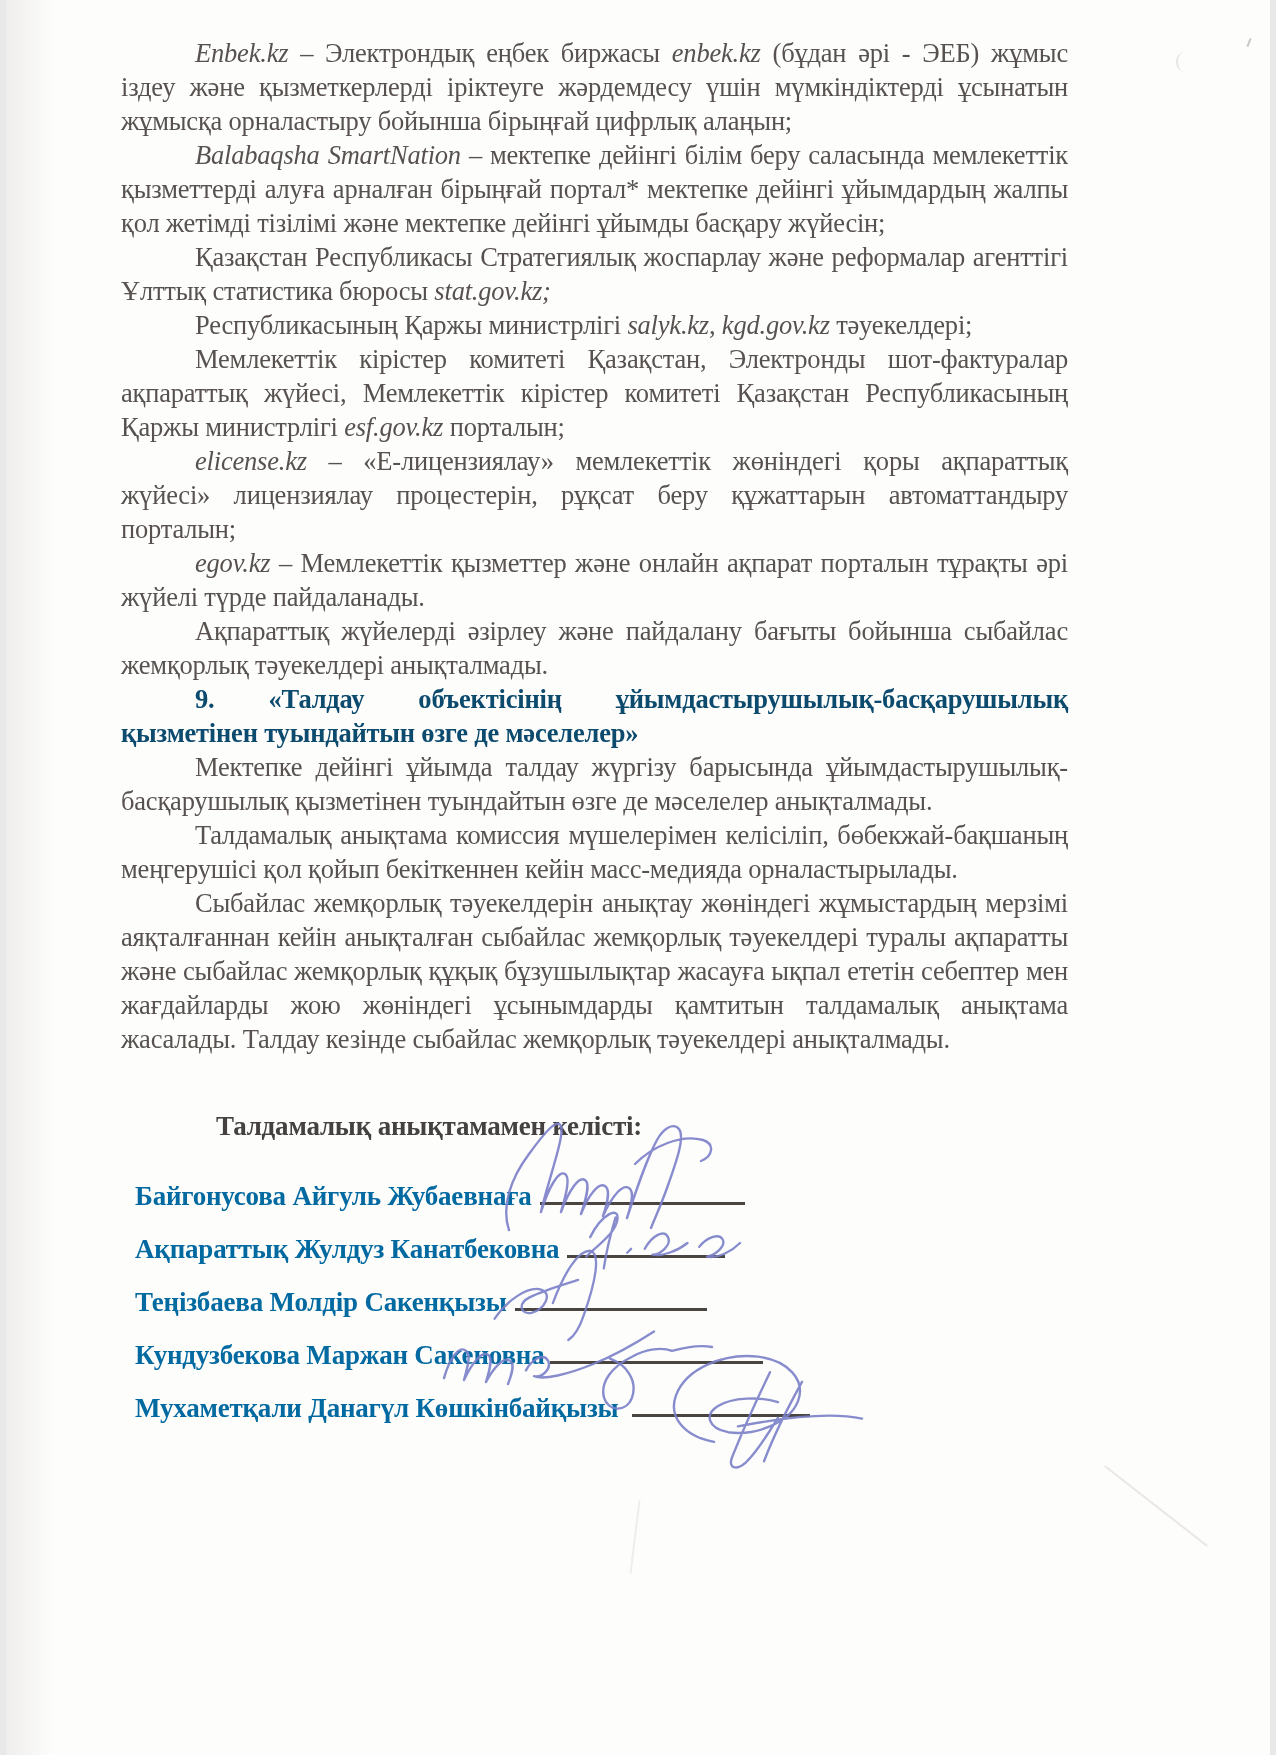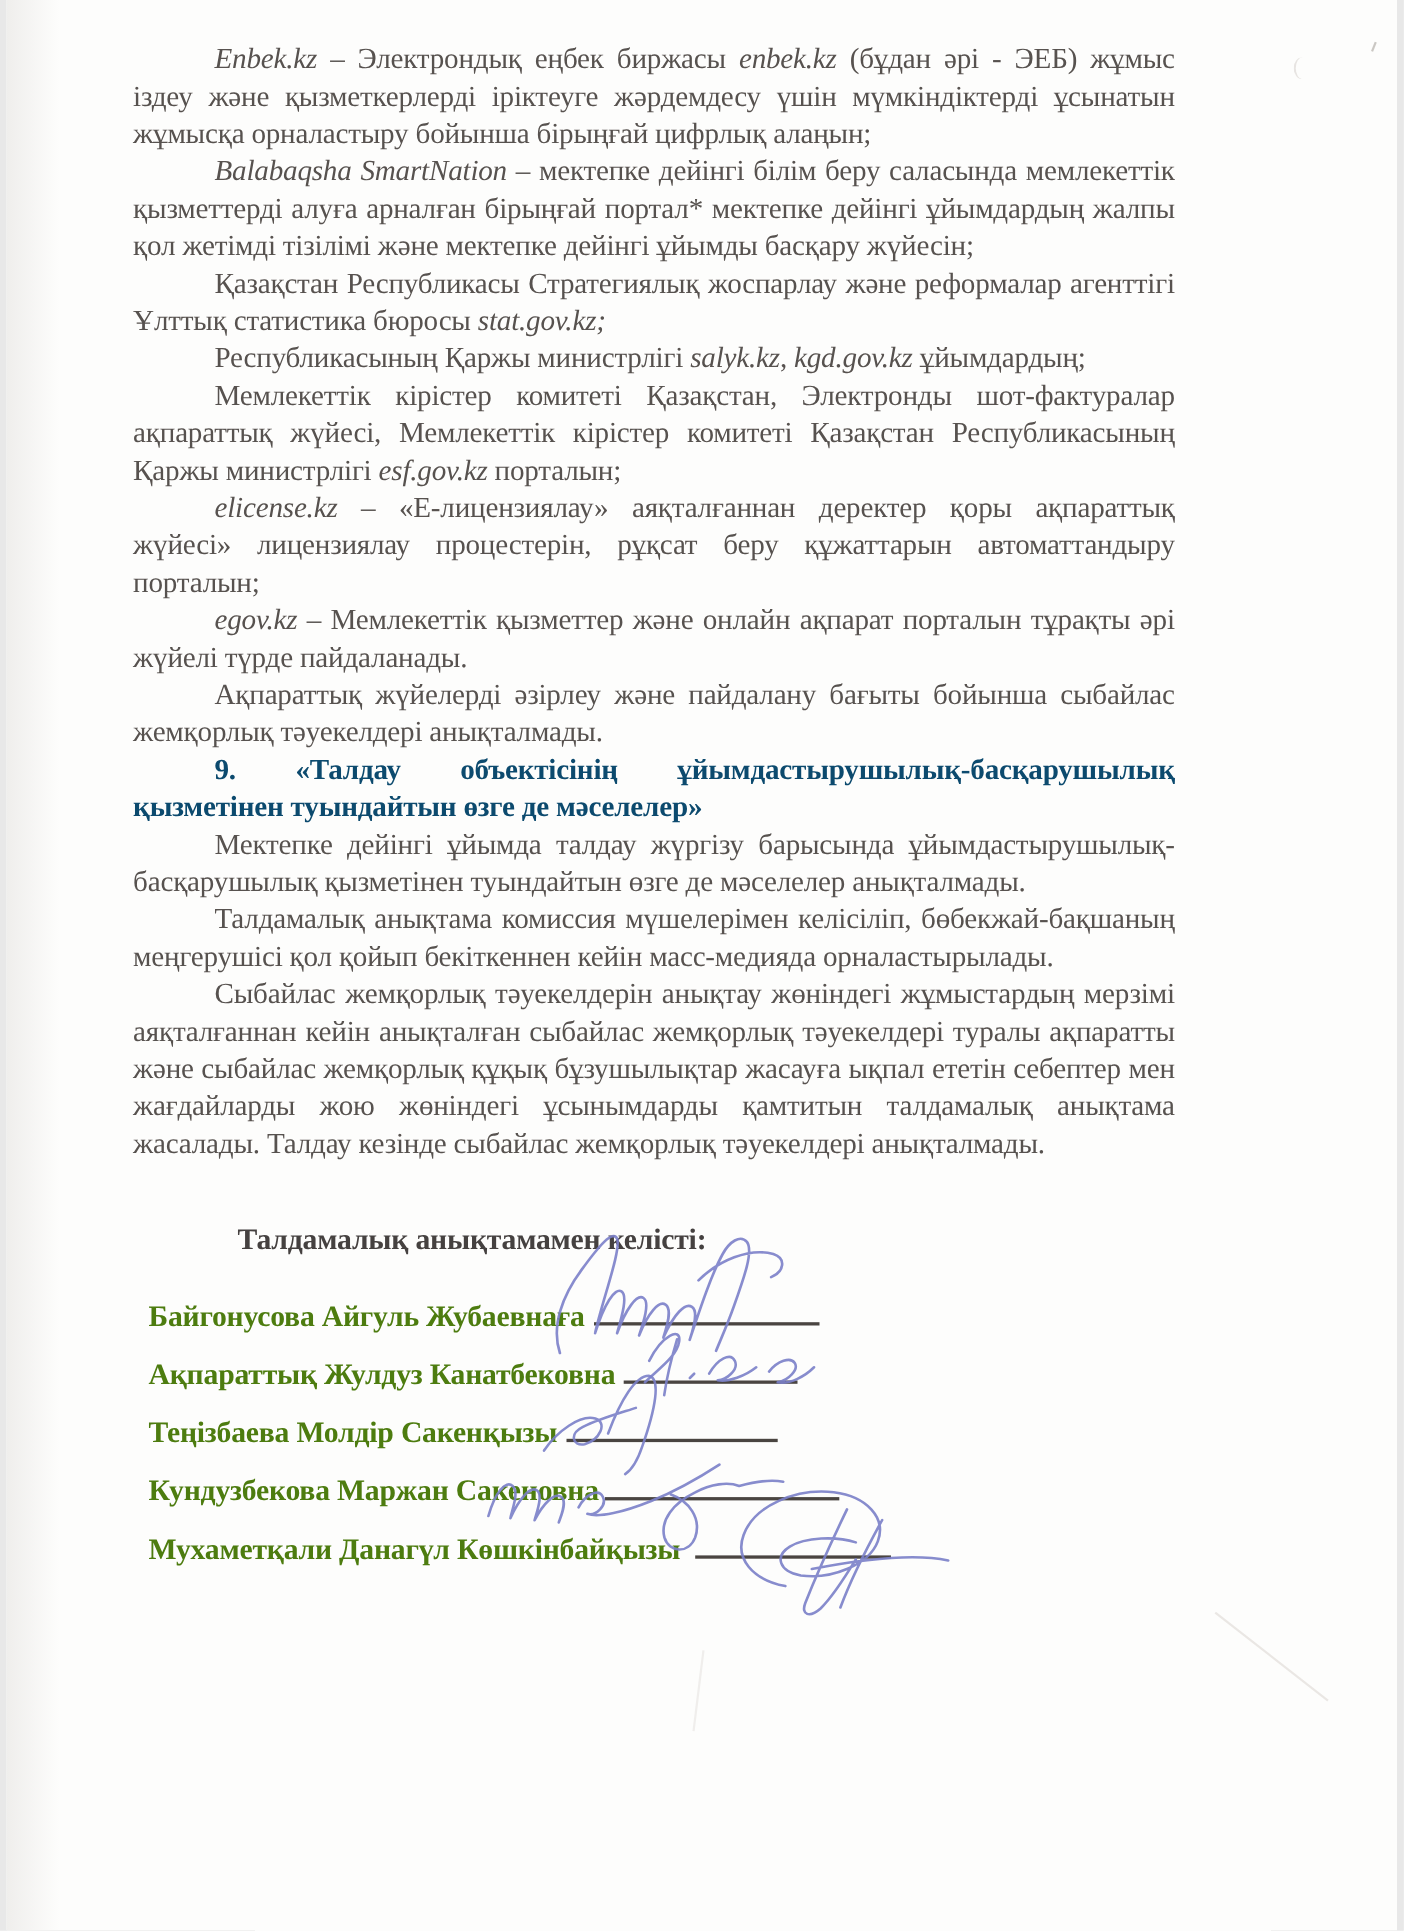--- a/index.html
+++ b/index.html
@@ -32,21 +32,21 @@
     font-weight:bold;color:#454140;
     font-size:27px;line-height:36px;
     text-align:left;
   }
   .sig-block{margin:26px 0 0 14px;text-align:left;}
   .sig-row{
     position:relative;
     height:53px;line-height:53px;
     white-space:nowrap;
   }
-  .sig-name{font-weight:bold;color:#4d7c0f;font-size:27px;}
+  .sig-name{font-weight:bold;color:#0369a1;font-size:27px;}
   .sig-line{
     display:inline-block;
     border-bottom:3px solid #4a4541;
     height:2px;
     margin-left:8px;
   }
   .sig-row-1 .sig-line{width:205px;}
   .sig-row-2 .sig-line{width:158px;}
   .sig-row-3 .sig-line{width:192px;}
   .sig-row-4 .sig-line{width:213px;margin-left:6px;}
@@ -66,23 +66,23 @@
 </style>
 </head>
 <body>
 
 <div class="page">
   <div class="body-text">
 
     <p class="para"><span class="it">Enbek.kz</span><span> – Электрондық еңбек биржасы </span><span class="it">enbek.kz</span><span> (бұдан әрі - ЭЕБ) жұмыс іздеу және қызметкерлерді іріктеуге жәрдемдесу үшін мүмкіндіктерді ұсынатын жұмысқа орналастыру бойынша бірыңғай цифрлық алаңын;</span></p>
       <p class="para"><span class="it">Balabaqsha SmartNation</span><span> – мектепке дейінгі білім беру саласында мемлекеттік қызметтерді алуға арналған бірыңғай портал* мектепке дейінгі ұйымдардың жалпы қол жетімді тізілімі және мектепке дейінгі ұйымды басқару жүйесін;</span></p>
       <p class="para"><span>Қазақстан Республикасы Стратегиялық жоспарлау және реформалар агенттігі Ұлттық статистика бюросы </span><span class="it">stat.gov.kz;</span></p>
-      <p class="para"><span>Республикасының Қаржы министрлігі </span><span class="it">salyk.kz</span><span>,  </span><span class="it">kgd.gov.kz</span><span> ұйымдардың;</span></p>
+      <p class="para"><span>Республикасының Қаржы министрлігі </span><span class="it">salyk.kz</span><span>,  </span><span class="it">kgd.gov.kz</span><span> тәуекелдері;</span></p>
       <p class="para"><span>Мемлекеттік кірістер комитеті Қазақстан, Электронды шот-фактуралар ақпараттық жүйесі, Мемлекеттік кірістер комитеті Қазақстан Республикасының Қаржы министрлігі </span><span class="it">esf.gov.kz</span><span> порталын;</span></p>
-      <p class="para"><span class="it">elicense.kz</span><span> – «Е-лицензиялау» аяқталғаннан деректер қоры ақпараттық жүйесі» лицензиялау процестерін, рұқсат беру құжаттарын автоматтандыру порталын;</span></p>
+      <p class="para"><span class="it">elicense.kz</span><span> – «Е-лицензиялау» мемлекеттік жөніндегі қоры ақпараттық жүйесі» лицензиялау процестерін, рұқсат беру құжаттарын автоматтандыру порталын;</span></p>
       <p class="para"><span class="it">egov.kz</span><span> – Мемлекеттік қызметтер және онлайн ақпарат порталын тұрақты әрі жүйелі түрде пайдаланады.</span></p>
       <p class="para"><span>Ақпараттық жүйелерді әзірлеу және пайдалану бағыты бойынша сыбайлас жемқорлық тәуекелдері анықталмады.</span></p>
       <p class="para bold"><span>9. «Талдау объектісінің ұйымдастырушылық-басқарушылық қызметінен туындайтын өзге де мәселелер»</span></p>
       <p class="para"><span>Мектепке дейінгі ұйымда талдау жүргізу барысында ұйымдастырушылық-басқарушылық қызметінен туындайтын өзге де мәселелер анықталмады.</span></p>
       <p class="para"><span>Талдамалық анықтама комиссия мүшелерімен келісіліп, бөбекжай-бақшаның меңгерушісі қол қойып бекіткеннен кейін масс-медияда орналастырылады.</span></p>
       <p class="para"><span>Сыбайлас жемқорлық тәуекелдерін анықтау жөніндегі жұмыстардың мерзімі аяқталғаннан кейін анықталған сыбайлас жемқорлық тәуекелдері туралы ақпаратты және сыбайлас жемқорлық құқық бұзушылықтар жасауға ықпал ететін себептер мен жағдайларды жою жөніндегі ұсынымдарды қамтитын талдамалық анықтама жасалады. Талдау кезінде сыбайлас жемқорлық тәуекелдері анықталмады.</span></p>
       <h3 class="agree-title">Талдамалық анықтамамен келісті:</h3>
     <div class="sig-block">
 
     <div class="sig-row sig-row-1">

